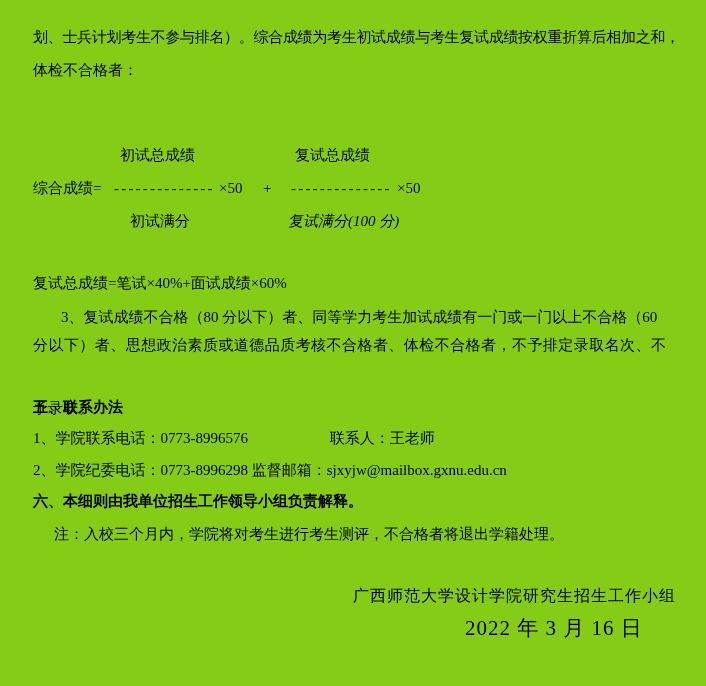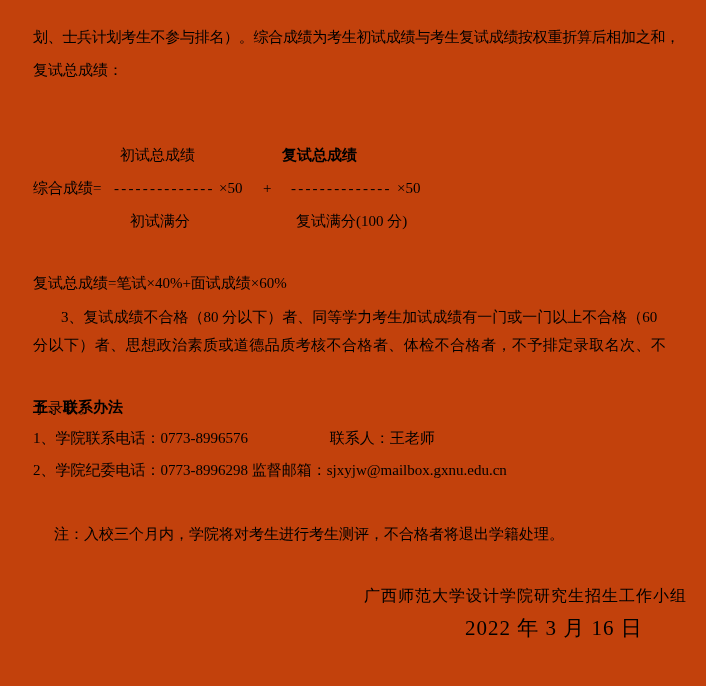--- a/index.html
+++ b/index.html
@@ -4,21 +4,21 @@
 <style>
   html, body {
     margin: 0;
     padding: 0;
     background: #ffffff;
   }
   #page {
     position: relative;
     width: 706px;
     height: 686px;
-    background: #c2410c;
+    background: #84cc16;
     color: #000000;
     font-family: "Liberation Serif", "DejaVu Serif", serif;
     font-size: 15px;
     line-height: 21px;
     overflow: hidden;
   }
   .line {
     position: absolute;
     left: 33px;
     white-space: nowrap;
@@ -30,66 +30,66 @@
   .frac-part { position: absolute; white-space: nowrap; }
   .dash-bar { letter-spacing: 2.2px; }
   .contact-gap { display: inline-block; margin-left: 78px; }
   .sig-org {
     position: absolute;
     left: 353px;
     top: 585px;
     font-size: 16px;
     letter-spacing: 1px;
     white-space: nowrap;
-    margin-left: 11px;
   }
   .sig-date {
     position: absolute;
     left: 465px;
     top: 618px;
     font-size: 21px;
     letter-spacing: 1px;
     white-space: nowrap;
   }
 </style>
 </head>
 <body>
 
 <div id="page">
 
   <div class="line tight" style="top:27px;">划、士兵计划考生不参与排名）。综合成绩为考生初试成绩与考生复试成绩按权重折算后相加之和，</div>
-  <div class="line" style="top:60px;">复试总成绩：</div>
+  <div class="line" style="top:60px;">体检不合格者：</div>
 
   <div>
     <span class="frac-part" style="left:120px; top:145px;">初试总成绩</span>
-    <span class="frac-part" style="left:282px; top:145px;font-weight:bold;">复试总成绩</span>
+    <span class="frac-part" style="left:295px; top:145px;">复试总成绩</span>
 
     <span class="frac-part" style="left:33px; top:178px;">综合成绩=</span>
     <span class="frac-part dash-bar" style="left:114px; top:178px;">--------------</span>
     <span class="frac-part" style="left:219px; top:178px;">×50</span>
     <span class="frac-part" style="left:263px; top:178px;">+</span>
     <span class="frac-part dash-bar" style="left:291px; top:178px;">--------------</span>
     <span class="frac-part" style="left:397px; top:178px;">×50</span>
 
     <span class="frac-part" style="left:130px; top:211px;">初试满分</span>
-    <span class="frac-part" style="left:296px; top:211px;">复试满分(100 分)</span>
+    <span class="frac-part" style="left:288px; top:211px;font-style:italic;">复试满分(100 分)</span>
   </div>
 
   <div class="line" style="top:273px;">复试总成绩=笔试×40%+面试成绩×60%</div>
 
   <div class="line indent" style="top:307px;">3、复试成绩不合格（80 分以下）者、同等学力考生加试成绩有一门或一门以上不合格（60</div>
   <div class="line wide" style="top:335px;font-family:Liberation Serif, serif;">分以下）者、思想政治素质或道德品质考核不合格者、体检不合格者，不予排定录取名次、不</div>
   <div class="line" style="top:374px;margin-top:24px;">予录取。</div>
 
   <div class="line bold" style="top:397px;">五、联系办法</div>
   <div class="line" style="top:428px;">
     <span>1、学院联系电话：0773-8996576</span>
     <span class="contact-gap">联系人：王老师</span>
   </div>
   <div class="line" style="top:460px;">2、学院纪委电话：0773-8996298 监督邮箱：sjxyjw@mailbox.gxnu.edu.cn</div>
 
+  <div class="line bold" style="top:491px;">六、本细则由我单位招生工作领导小组负责解释。</div>
 
   <div class="line" style="top:524px;margin-left:21px;">注：入校三个月内，学院将对考生进行考生测评，不合格者将退出学籍处理。</div>
 
   <div class="sig-org">广西师范大学设计学院研究生招生工作小组</div>
   <div class="sig-date">2022 年 3 月 16 日</div>
 
 </div>
 
 </body></html>

